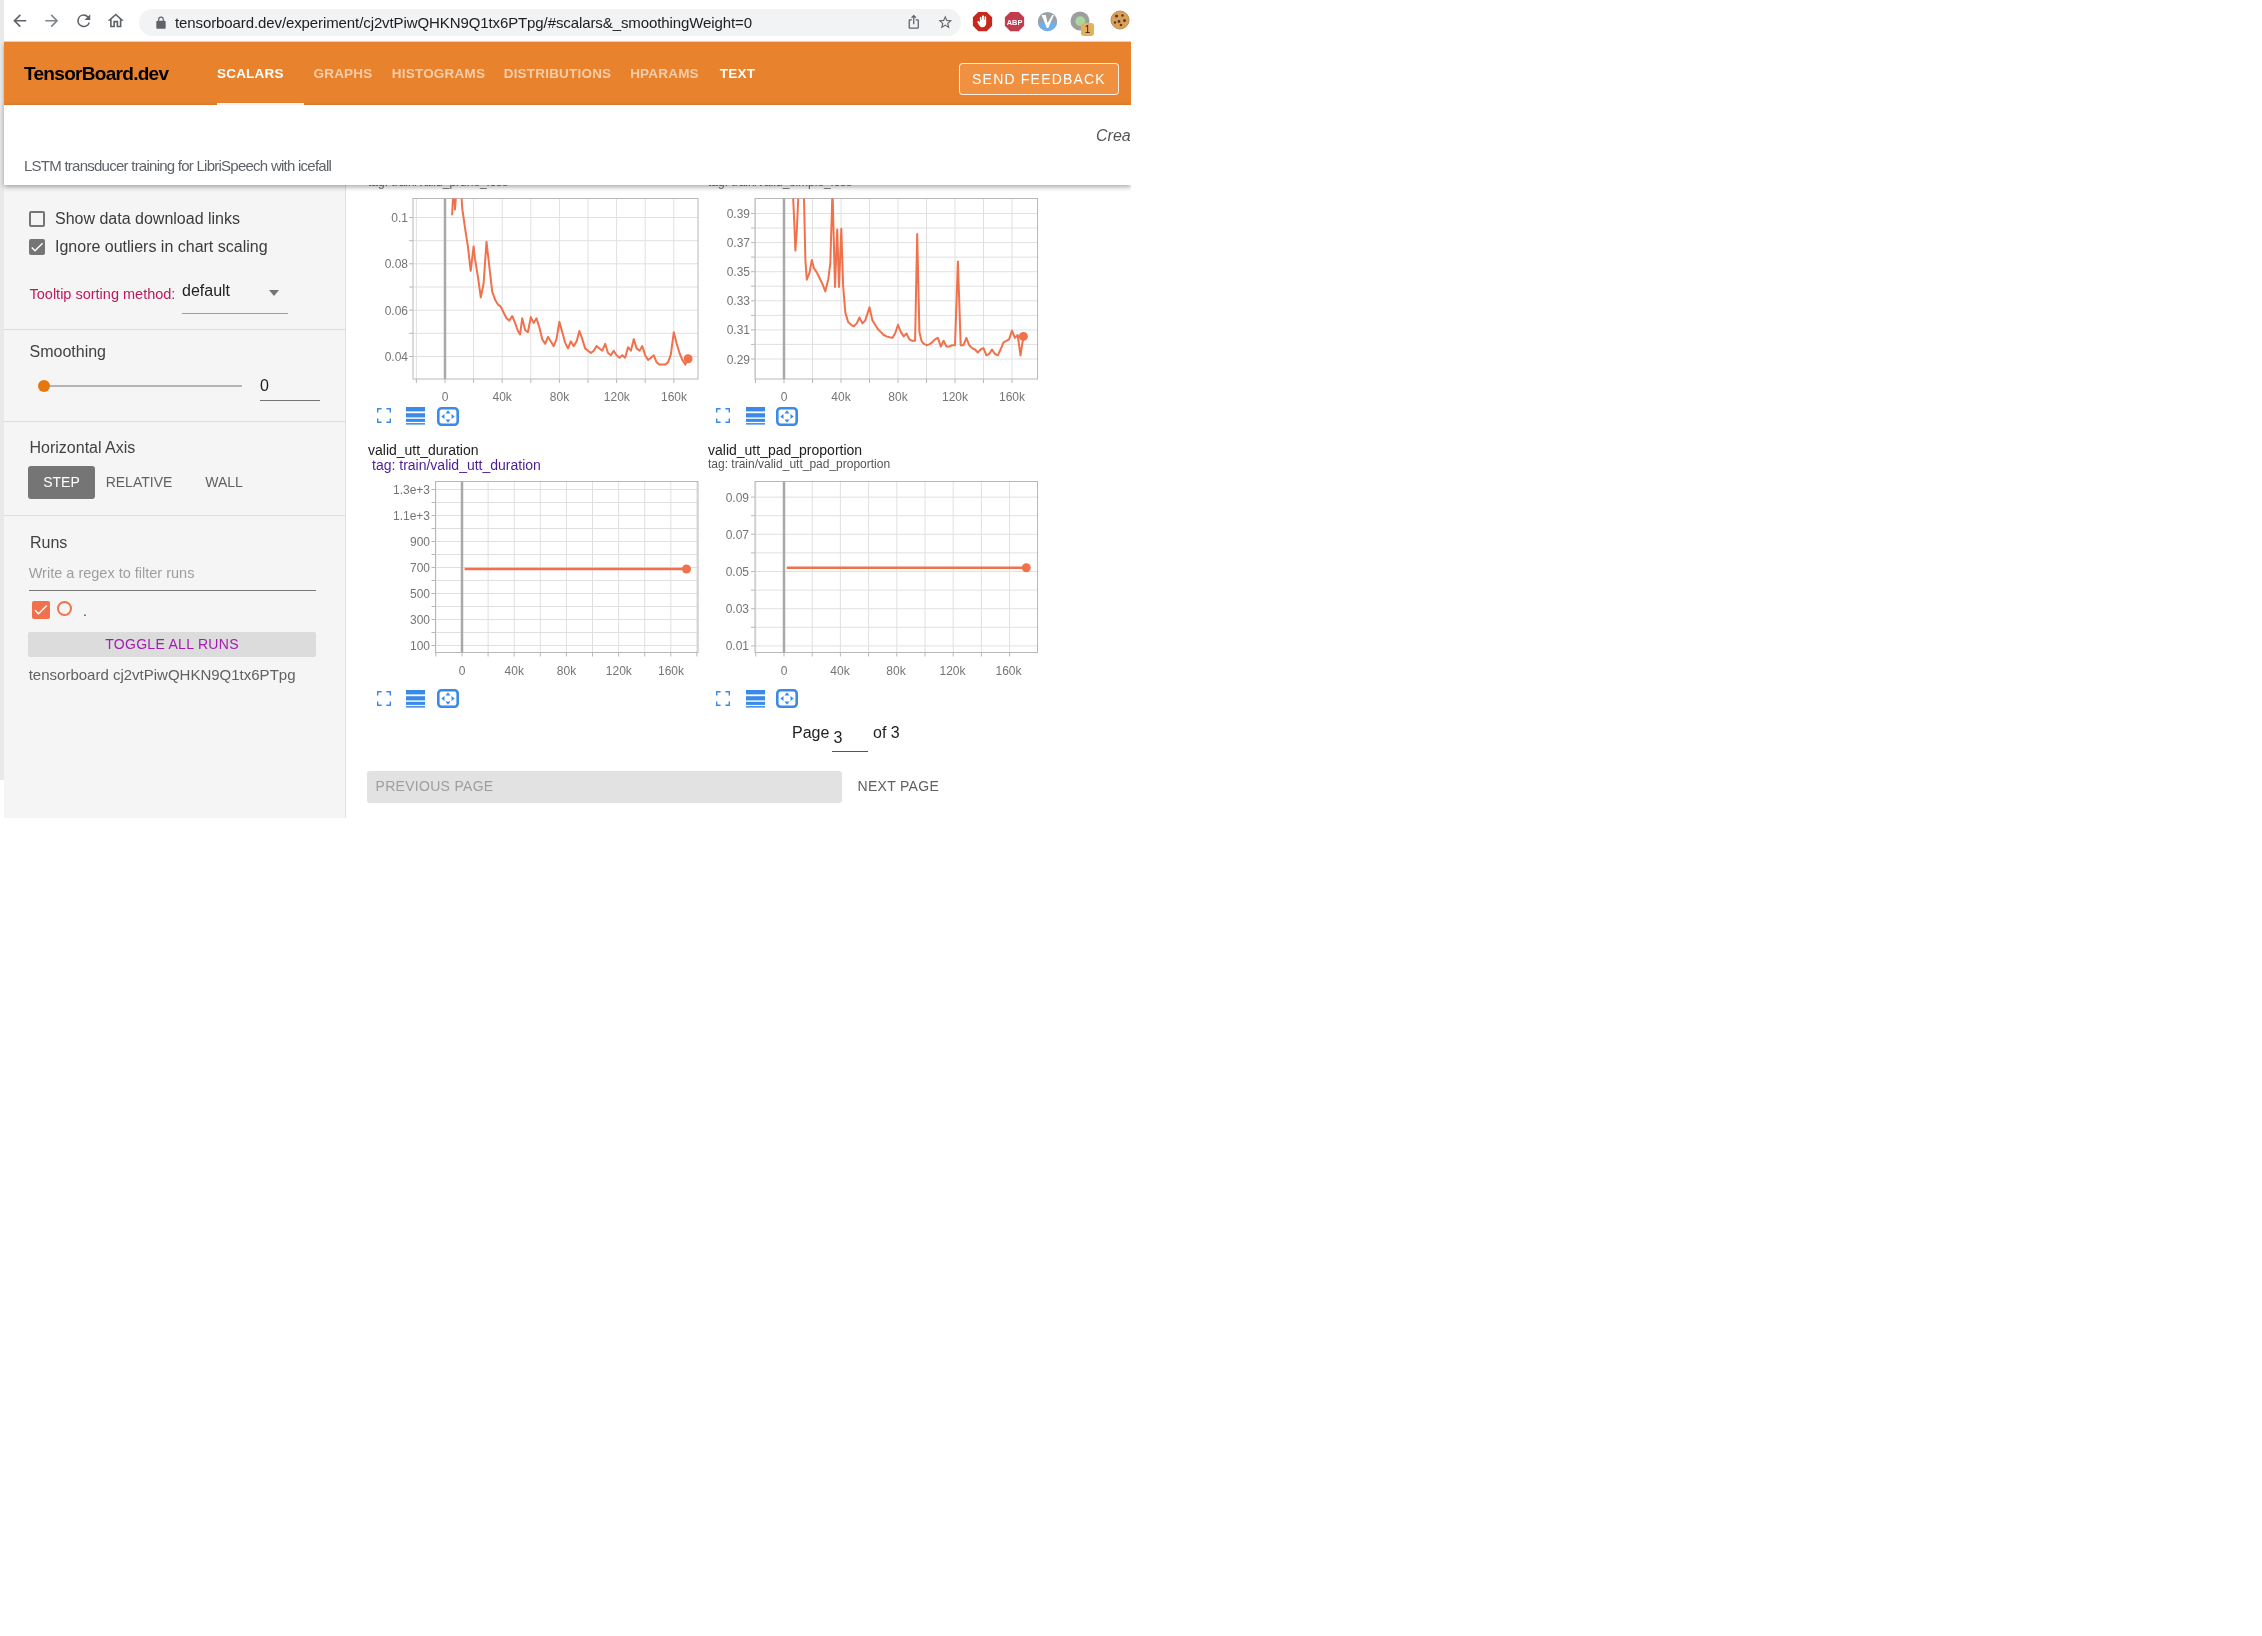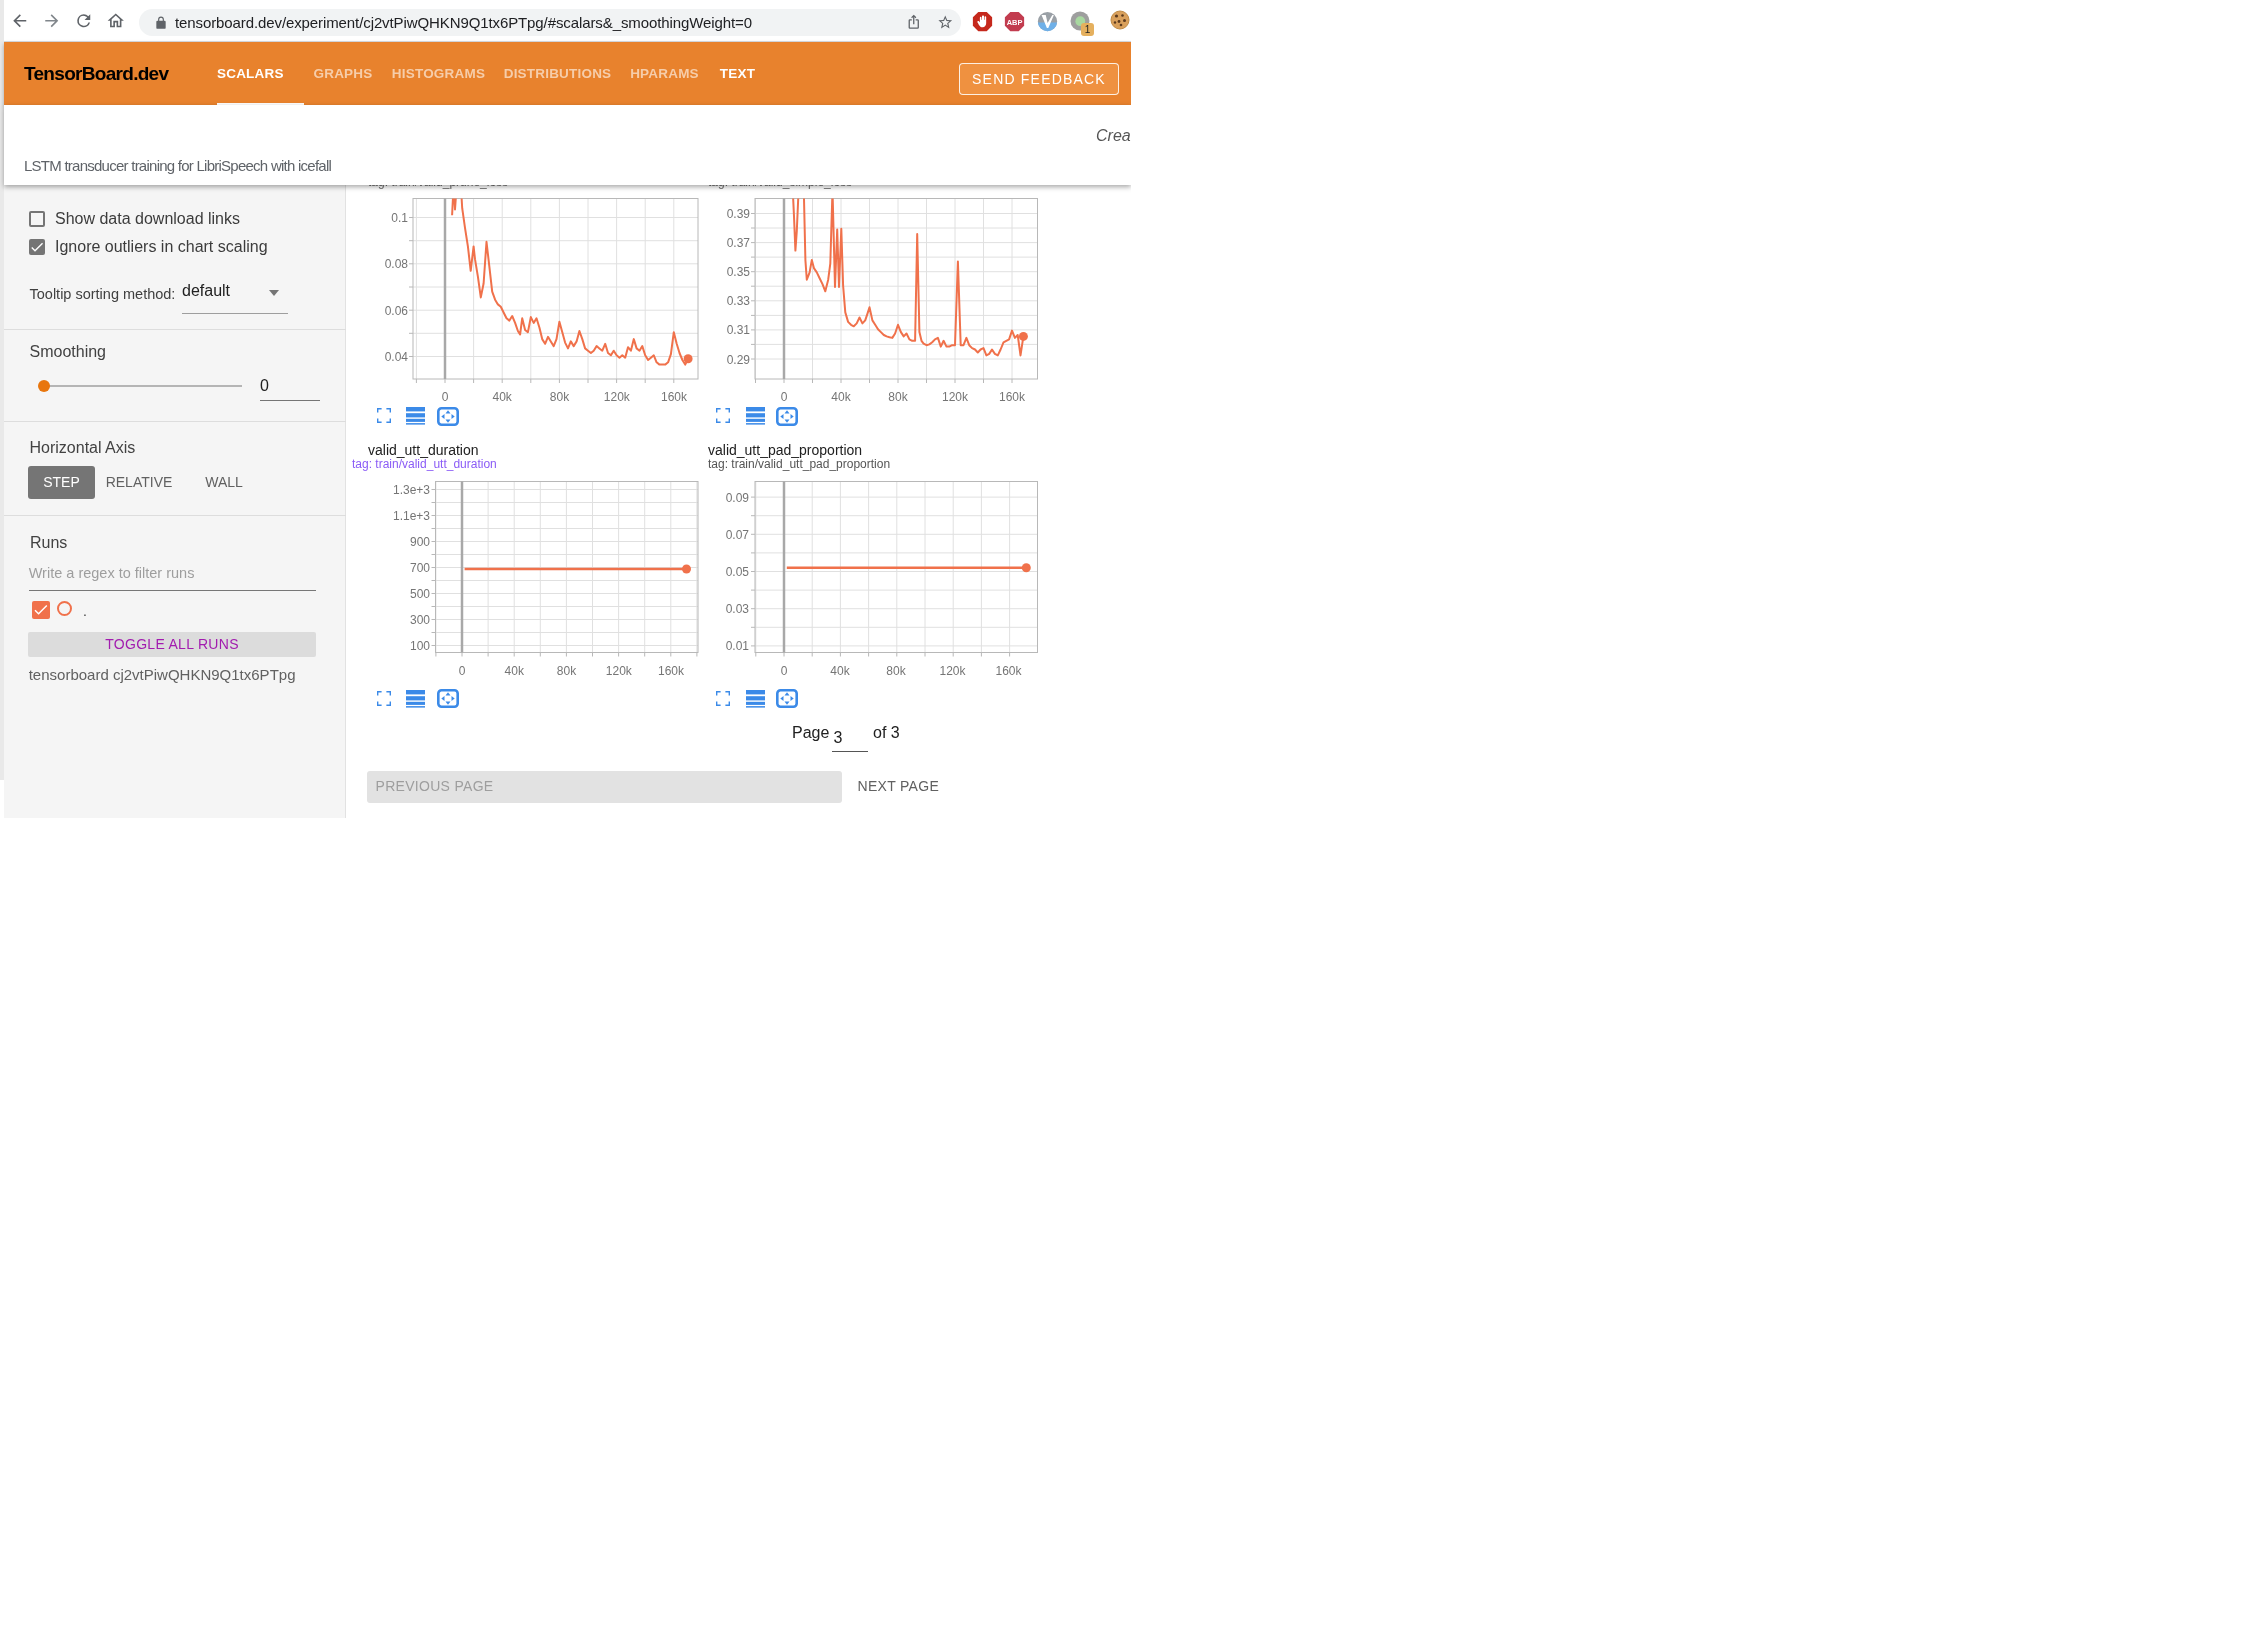--- a/index.html
+++ b/index.html
@@ -110,21 +110,21 @@
   <div class="abs" style="left:25px;top:26px;width:16px;height:16px;border:2px solid #757575;border-radius:2px;background:#f5f5f5"></div>
   <div class="abs" style="left:51px;top:25px;font-size:16px;color:#3c3c3c">Show data download links</div>
 
   <div class="abs" style="left:25px;top:54px;width:16px;height:16px;background:#757575;border-radius:2px">
     <svg width="16" height="16" viewBox="0 0 24 24">
           <path d="M9 16.2L4.8 12l-1.4 1.4L9 19 21 7l-1.4-1.4L9 16.2z" fill="#fff"></path>
         </svg>
   </div>
   <div class="abs" style="left:51px;top:53px;font-size:16px;color:#3c3c3c">Ignore outliers in chart scaling</div>
 
-  <div class="abs" style="left:25.5px;top:101px;font-size:14.5px;color:#404040">Tooltip sorting method:</div>
+  <div class="abs" style="left:25.5px;top:101px;font-size:14.5px;color:#be185d">Tooltip sorting method:</div>
   <div class="abs" style="left:178px;top:97px;width:106px;font-size:16px;color:#212121;border-bottom:1px solid #9e9e9e;padding-bottom:13px">default</div>
   <svg class="abs" style="left:264px;top:104px" width="12" height="8" viewBox="0 0 12 8">
         <path d="M1 1h10L6 7z" fill="#757575"></path>
       </svg>
   <div class="abs" style="left:0;top:143.5px;width:342px;height:1px;background:#ddd"></div>
 
   <div class="abs" style="left:25.5px;top:158px;font-size:16px;color:#424242">Smoothing</div>
   <div class="abs" style="left:39.5px;top:200px;width:198px;height:2px;background:#b5b5b5"></div>
   <div class="abs" style="left:33.5px;top:195px;width:12px;height:12px;border-radius:50%;background:#e8760e"></div>
   <div class="abs" style="left:256px;top:192px;width:60px;font-size:16px;color:#212121;border-bottom:1px solid #757575;padding-bottom:5px">0</div>
@@ -150,21 +150,21 @@
   <div class="abs" style="left:24px;top:446.5px;width:288px;height:25px;background:#dcdcdc;border-radius:2px;color:#a21caf;font-size:14px;letter-spacing:0.3px;text-align:center;line-height:25px">TOGGLE ALL RUNS</div>
   <div class="abs" style="left:24.7px;top:481px;font-size:15px;color:#616161">tensorboard cj2vtPiwQHKN9Q1tx6PTpg</div>
 </div>
 
 <div class="abs" style="left:346px;top:185px;width:785px;height:633px;background:#fff;overflow:hidden">
 </div>
 
 <div class="abs" style="left:368px;top:174.5px;font-size:12px;color:#6a6a6a;z-index:1">tag: train/valid_prune_loss</div>
 <div class="abs" style="left:708px;top:174.5px;font-size:12px;color:#6a6a6a;z-index:1">tag: train/valid_simple_loss</div>
 <div class="abs" style="left:368px;top:442px;font-size:14px;color:#212121;z-index:1">valid_utt_duration</div>
-<div class="abs" style="left:352px;top:456.5px;font-size:12px;color:#8b5cf6;z-index:1">tag: train/valid_utt_duration</div>
+<div class="abs" style="left:372px;top:456.5px;font-size:14px;color:#4c1d95;z-index:1">tag: train/valid_utt_duration</div>
 <div class="abs" style="left:708px;top:442px;font-size:14px;color:#212121;z-index:1">valid_utt_pad_proportion</div>
 <div class="abs" style="left:708px;top:456.5px;font-size:12px;color:#555;z-index:1">tag: train/valid_utt_pad_proportion</div>
 
 <svg class="abs" style="left:0;top:0;z-index:1" width="1131" height="818" viewBox="0 0 1131 818" font-family="Liberation Sans, sans-serif">
 <clipPath id="clip413_198">
         <rect x="413" y="198.5" width="285" height="180.5"></rect>
       </clipPath>
       <line x1="416.4" y1="198.5" x2="416.4" y2="379" stroke="#e0e0e0" stroke-width="1"></line>
       <line x1="416.4" y1="379" x2="416.4" y2="383" stroke="#b8b8b8" stroke-width="1"></line>
       <line x1="445.0" y1="198.5" x2="445.0" y2="379" stroke="#e0e0e0" stroke-width="1"></line>

